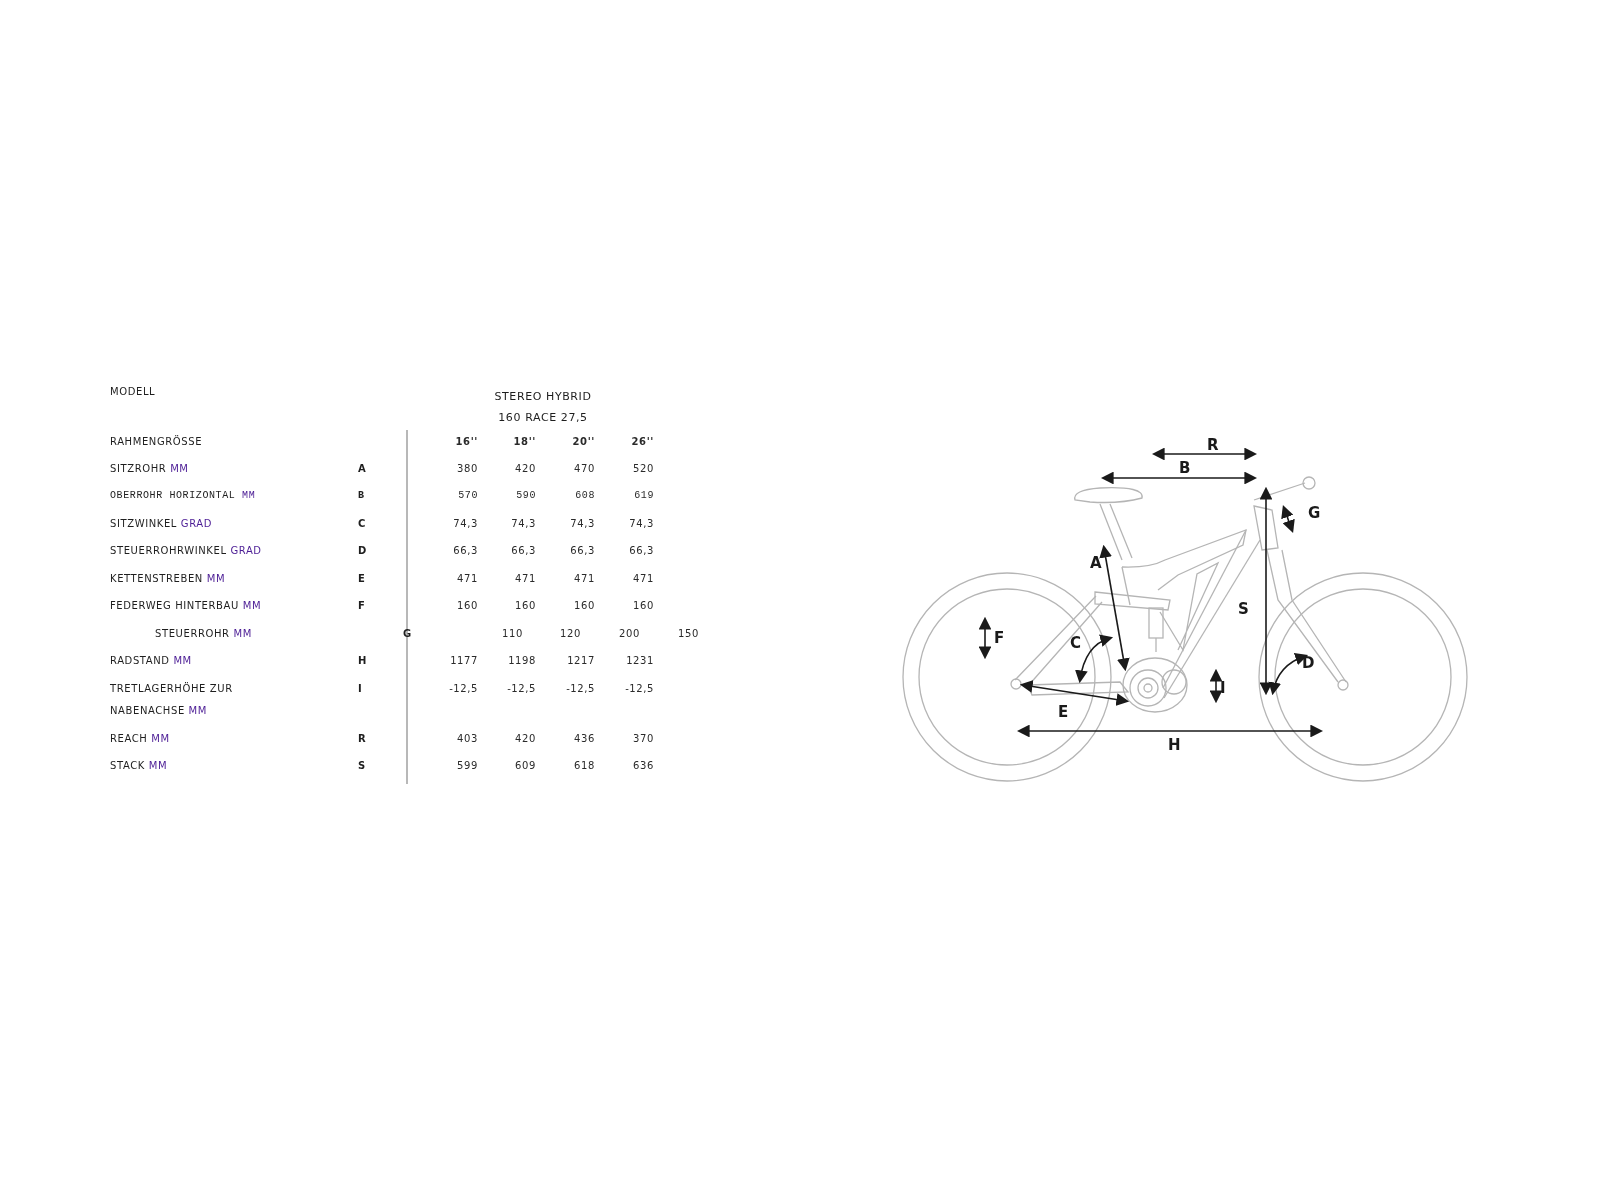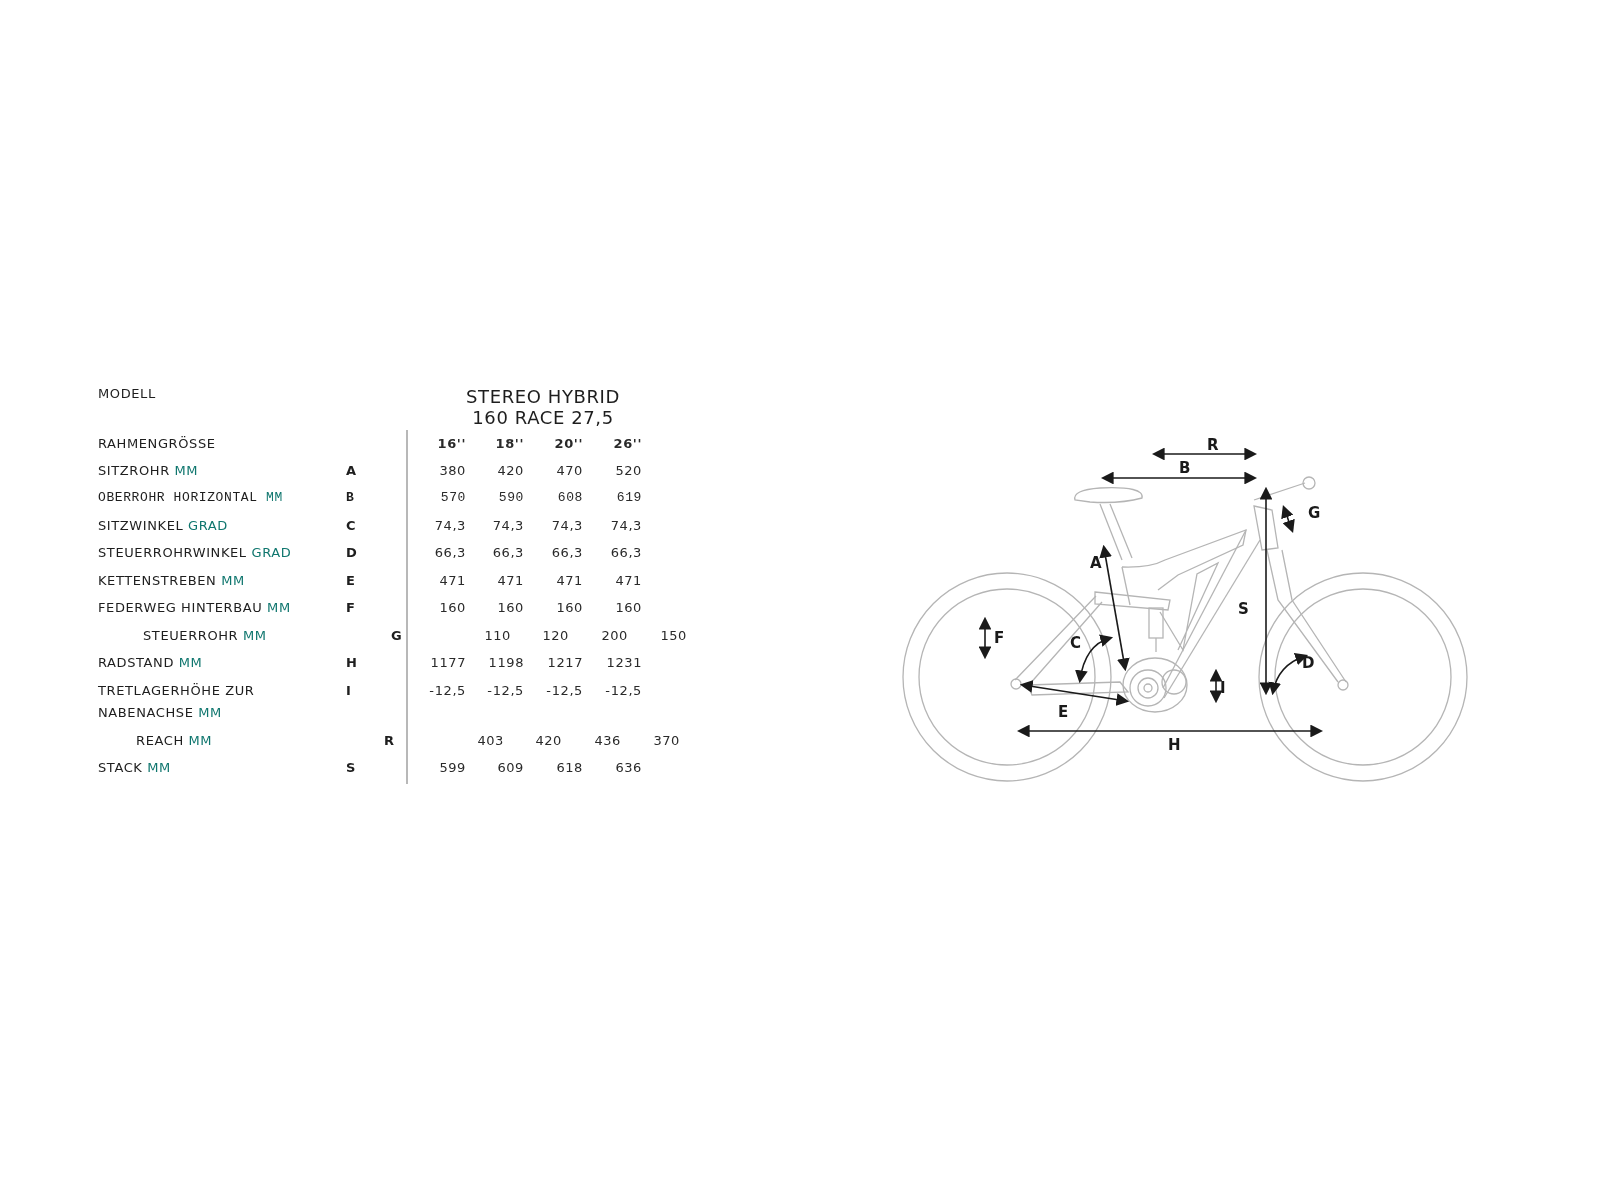--- a/index.html
+++ b/index.html
@@ -1,26 +1,26 @@
 <!DOCTYPE html>
 <html><head>
 <meta charset="utf-8">
 <style>
   html, body { margin: 0; padding: 0; background: #ffffff; }
   body { width: 1600px; height: 1200px; position: relative; overflow: hidden;
          font-family: "DejaVu Sans", sans-serif; color: #1a1a1a; }
   .geo-table { position: absolute; left: 98px; top: 386px; width: 560px; }
-  .t-row { position: absolute; left: 0; height: 24px; width: 560px; font-size: 13px; letter-spacing: 0.6px; }
+  .t-row { position: absolute; left: 12px; height: 24px; width: 560px; font-size: 10px; letter-spacing: 0.6px; }
   .t-label { position: absolute; left: 0; top: 0; white-space: nowrap; color: #1e1e1e; }
-  .t-unit { color: #0f766e; }
+  .t-unit { color: #4c1d95; }
   .t-letter { position: absolute; left: 248px; top: 0; font-weight: bold; color: #1e1e1e; }
   .t-val { position: absolute; top: 0; width: 50px; text-align: right; color: #2a2a2a; }
   .t-val.c0 { left: 318px; } .t-val.c1 { left: 376px; } .t-val.c2 { left: 435px; } .t-val.c3 { left: 494px; }
   .t-head .t-val { font-weight: bold; }
-  .model-name { position: absolute; left: 345px; top: 0; width: 200px; text-align: center; font-size: 18px;
+  .model-name { position: absolute; left: 345px; top: 0; width: 200px; text-align: center; font-size: 11px;
                 line-height: 21px; letter-spacing: 0.6px; color: #1e1e1e; }
   .divider { position: absolute; left: 308px; top: 44px; width: 1.5px; height: 354px; background: #b8b8b8; }
   .diagram { position: absolute; left: 900px; top: 420px; width: 580px; height: 380px; }
   .diagram svg text { font-family: "DejaVu Sans", sans-serif; font-weight: bold; font-size: 15px; fill: #1a1a1a; }
 </style>
 </head>
 <body>
 
 <div class="geo-table">
   <div class="t-row" style="top:0;">
@@ -106,21 +106,21 @@
   </div>
   <div class="t-row" style="top:297px; height:48px;">
     <span class="t-label"><span>TRETLAGERHÖHE ZUR</span></span>
     <span class="t-label" style="top:22px;"><span>NABENACHSE</span> <span class="t-unit">MM</span></span>
     <span class="t-letter">I</span>
     <span class="t-val c0">-12,5</span>
     <span class="t-val c1">-12,5</span>
     <span class="t-val c2">-12,5</span>
     <span class="t-val c3">-12,5</span>
   </div>
-  <div class="t-row" style="top:347px;margin-left:38px;">
+  <div class="t-row" style="top:347px;">
     <span class="t-label"><span>REACH</span> <span class="t-unit">MM</span></span>
     <span class="t-letter">R</span>
     <span class="t-val c0">403</span>
     <span class="t-val c1">420</span>
     <span class="t-val c2">436</span>
     <span class="t-val c3">370</span>
   </div>
   <div class="t-row" style="top:374px;">
     <span class="t-label"><span>STACK</span> <span class="t-unit">MM</span></span>
     <span class="t-letter">S</span>

